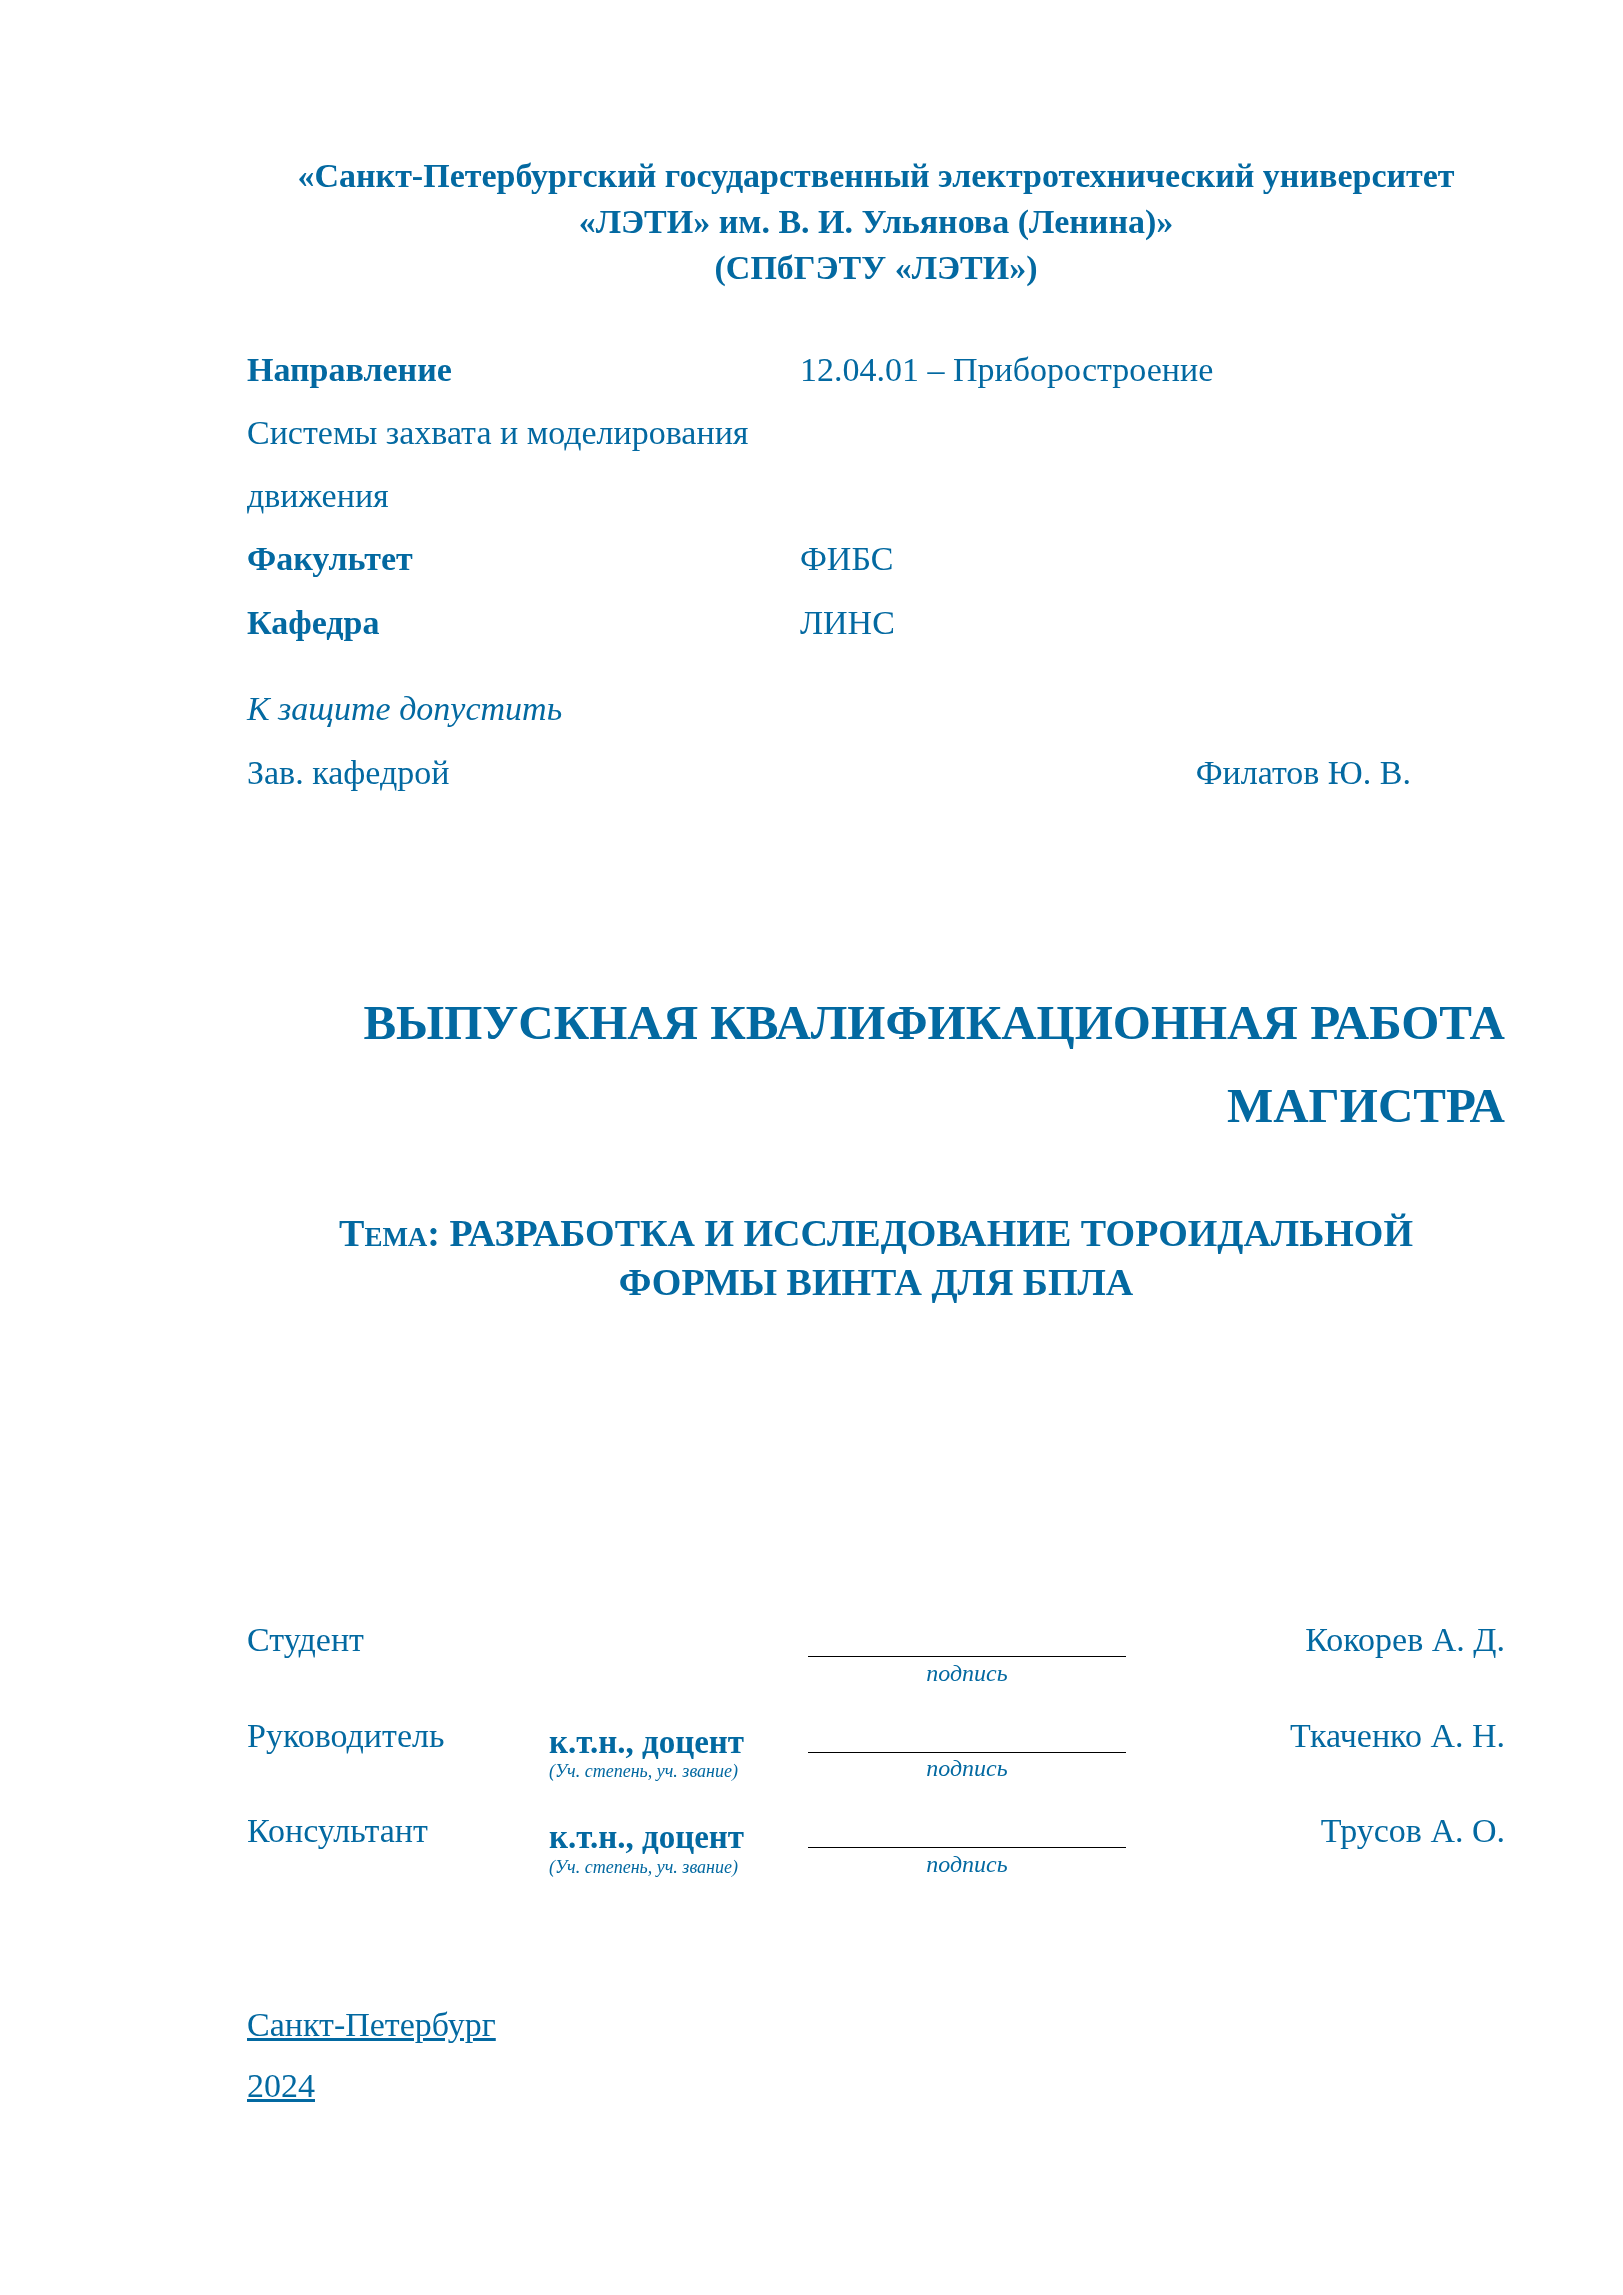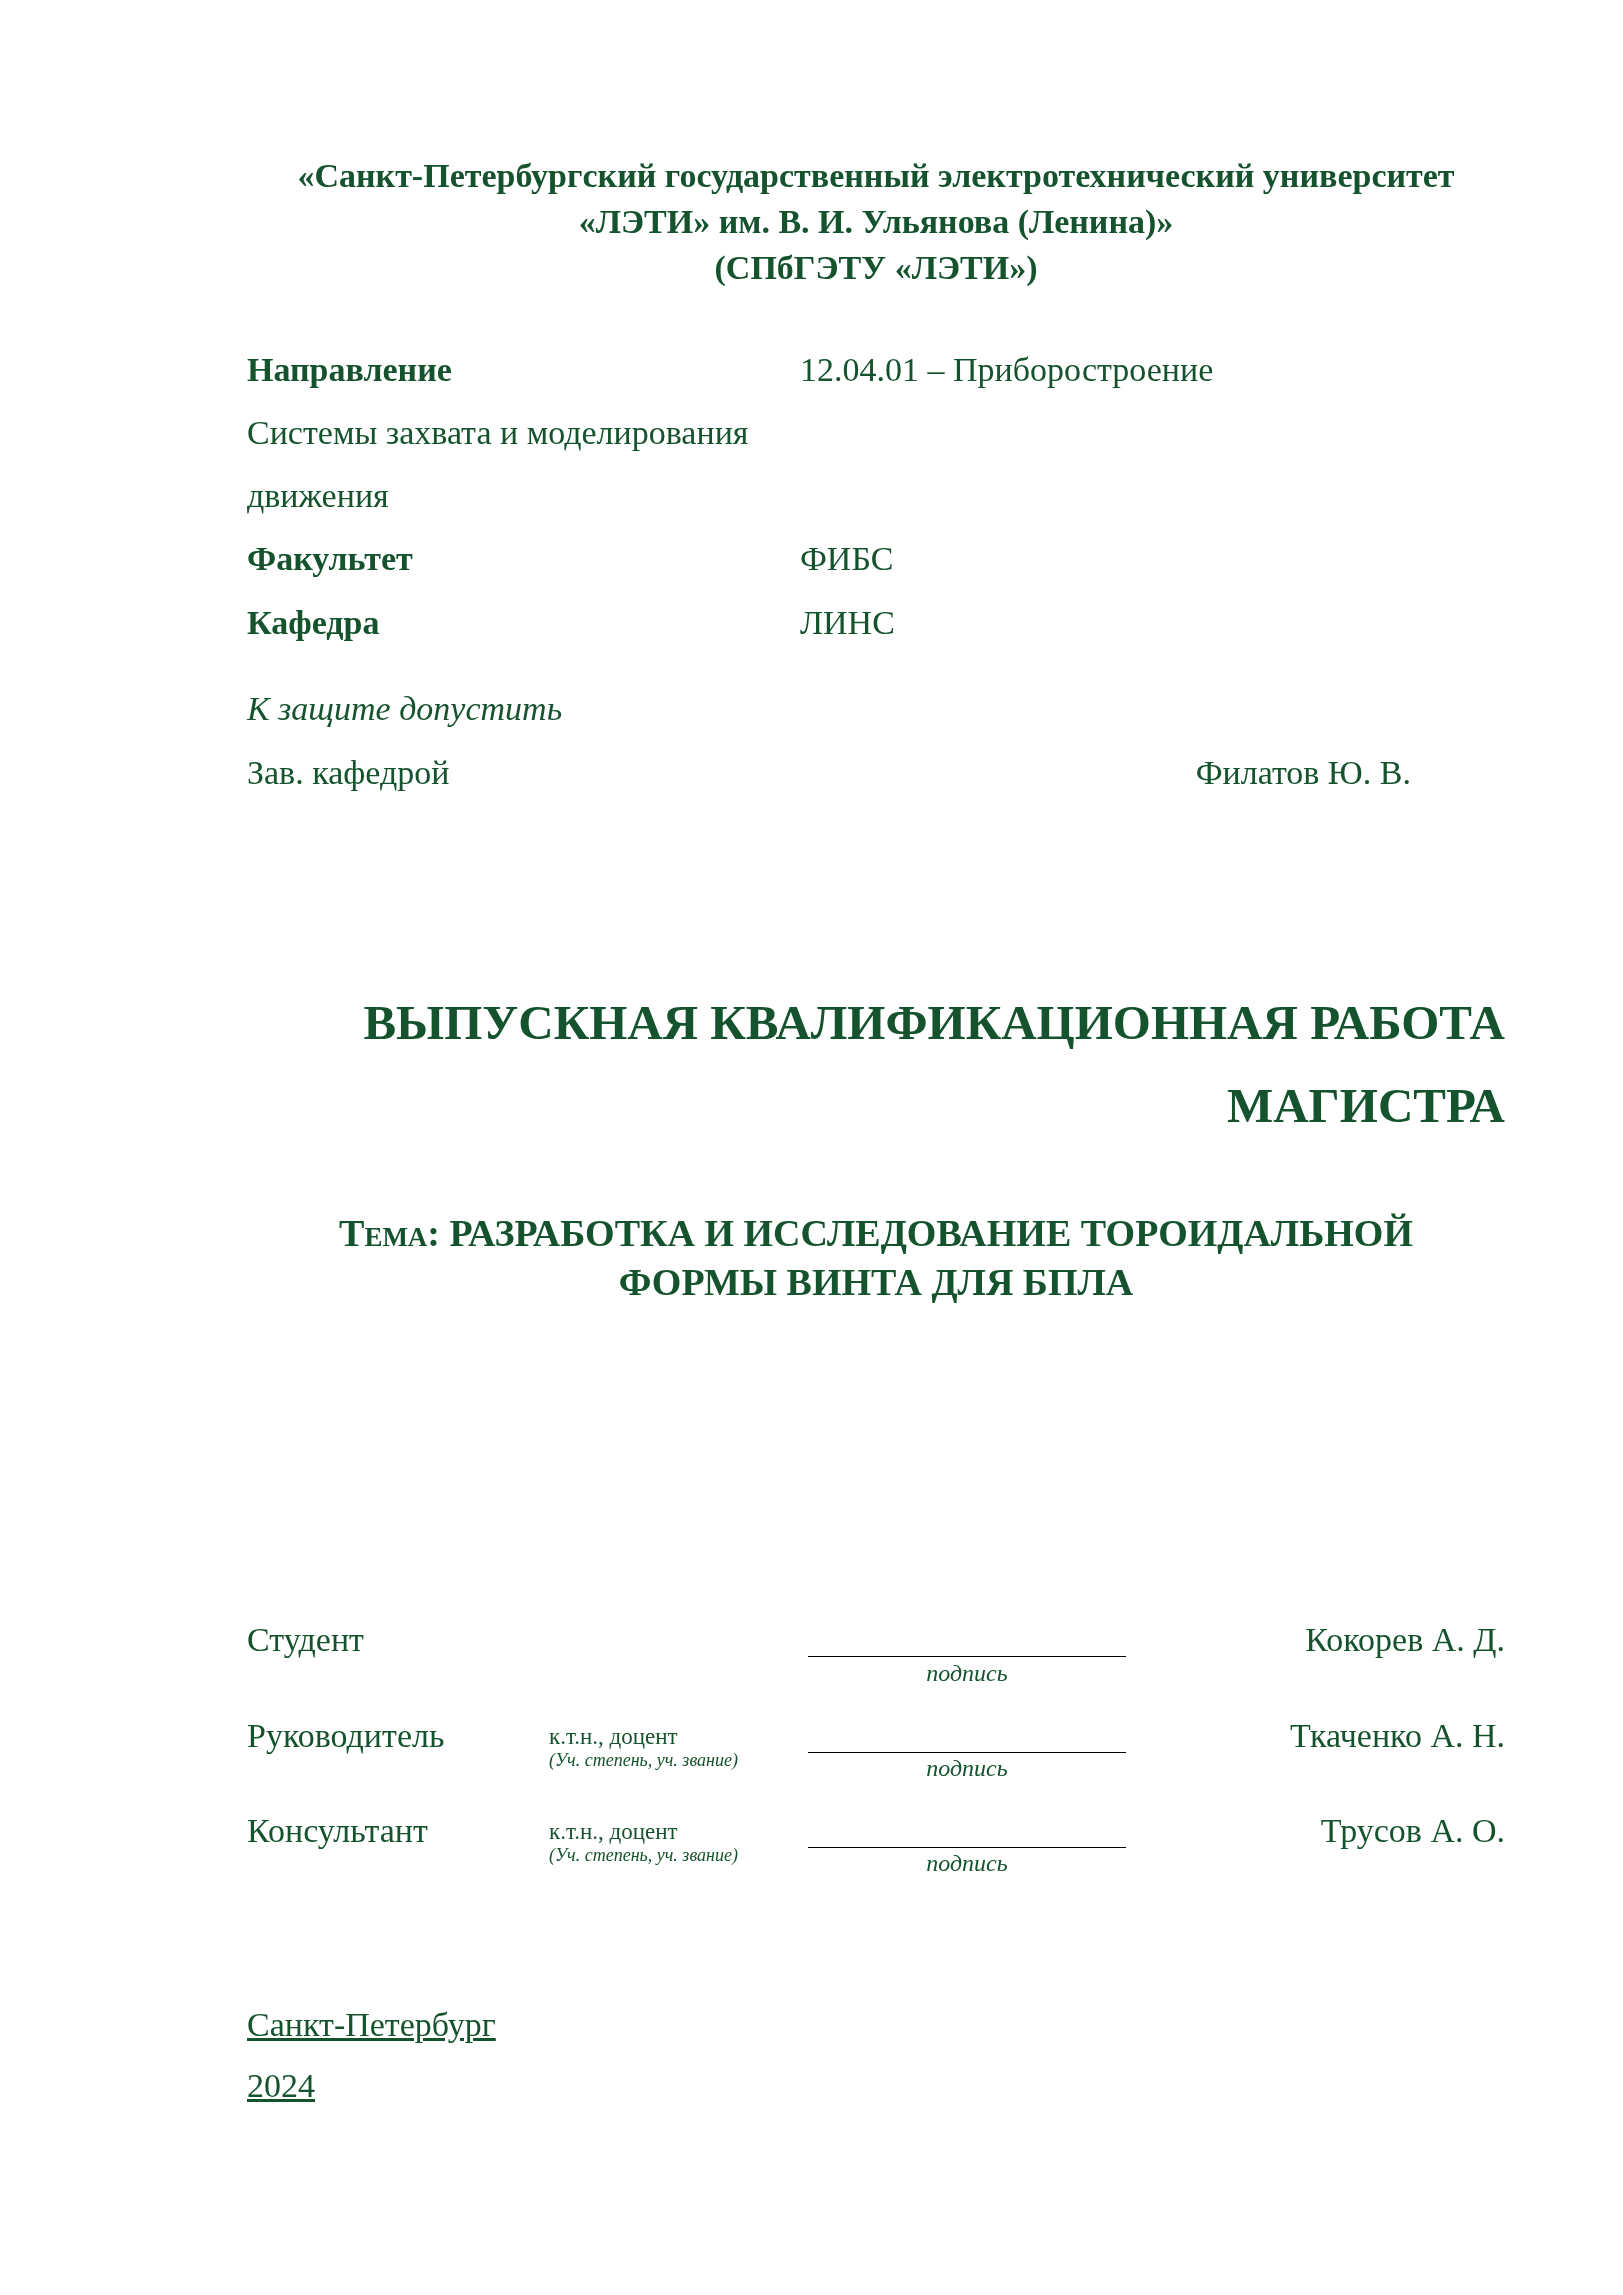--- a/index.html
+++ b/index.html
@@ -5,21 +5,21 @@
   html, body {
     margin: 0;
     padding: 0;
     background: #ffffff;
   }
   .page {
     width: 1623px;
     height: 2295px;
     box-sizing: border-box;
     background: #ffffff;
-    color: #14532d;
+    color: #0369a1;
     font-family: "Liberation Serif", serif;
     font-size: 34px;
     padding: 153px 118px 0 247px;
     position: relative;
     overflow: hidden;
   }
 
   
   .header {
     text-align: center;
@@ -95,22 +95,23 @@
     margin-bottom: 30px;
   }
   .sig-role {
     width: 302px;
   }
   .sig-degree {
     width: 259px;
     padding-top: 7px;
   }
   .sig-degree .deg {
-    font-size: 23px;
+    font-size: 33px;
     line-height: 1.1;
+    font-weight: bold;
   }
   .sig-degree .deg-note {
     font-size: 18px;
     font-style: italic;
     line-height: 1.25;
   }
   .sig-sign {
     width: 353px;
     padding-right: 35px;
     box-sizing: border-box;

